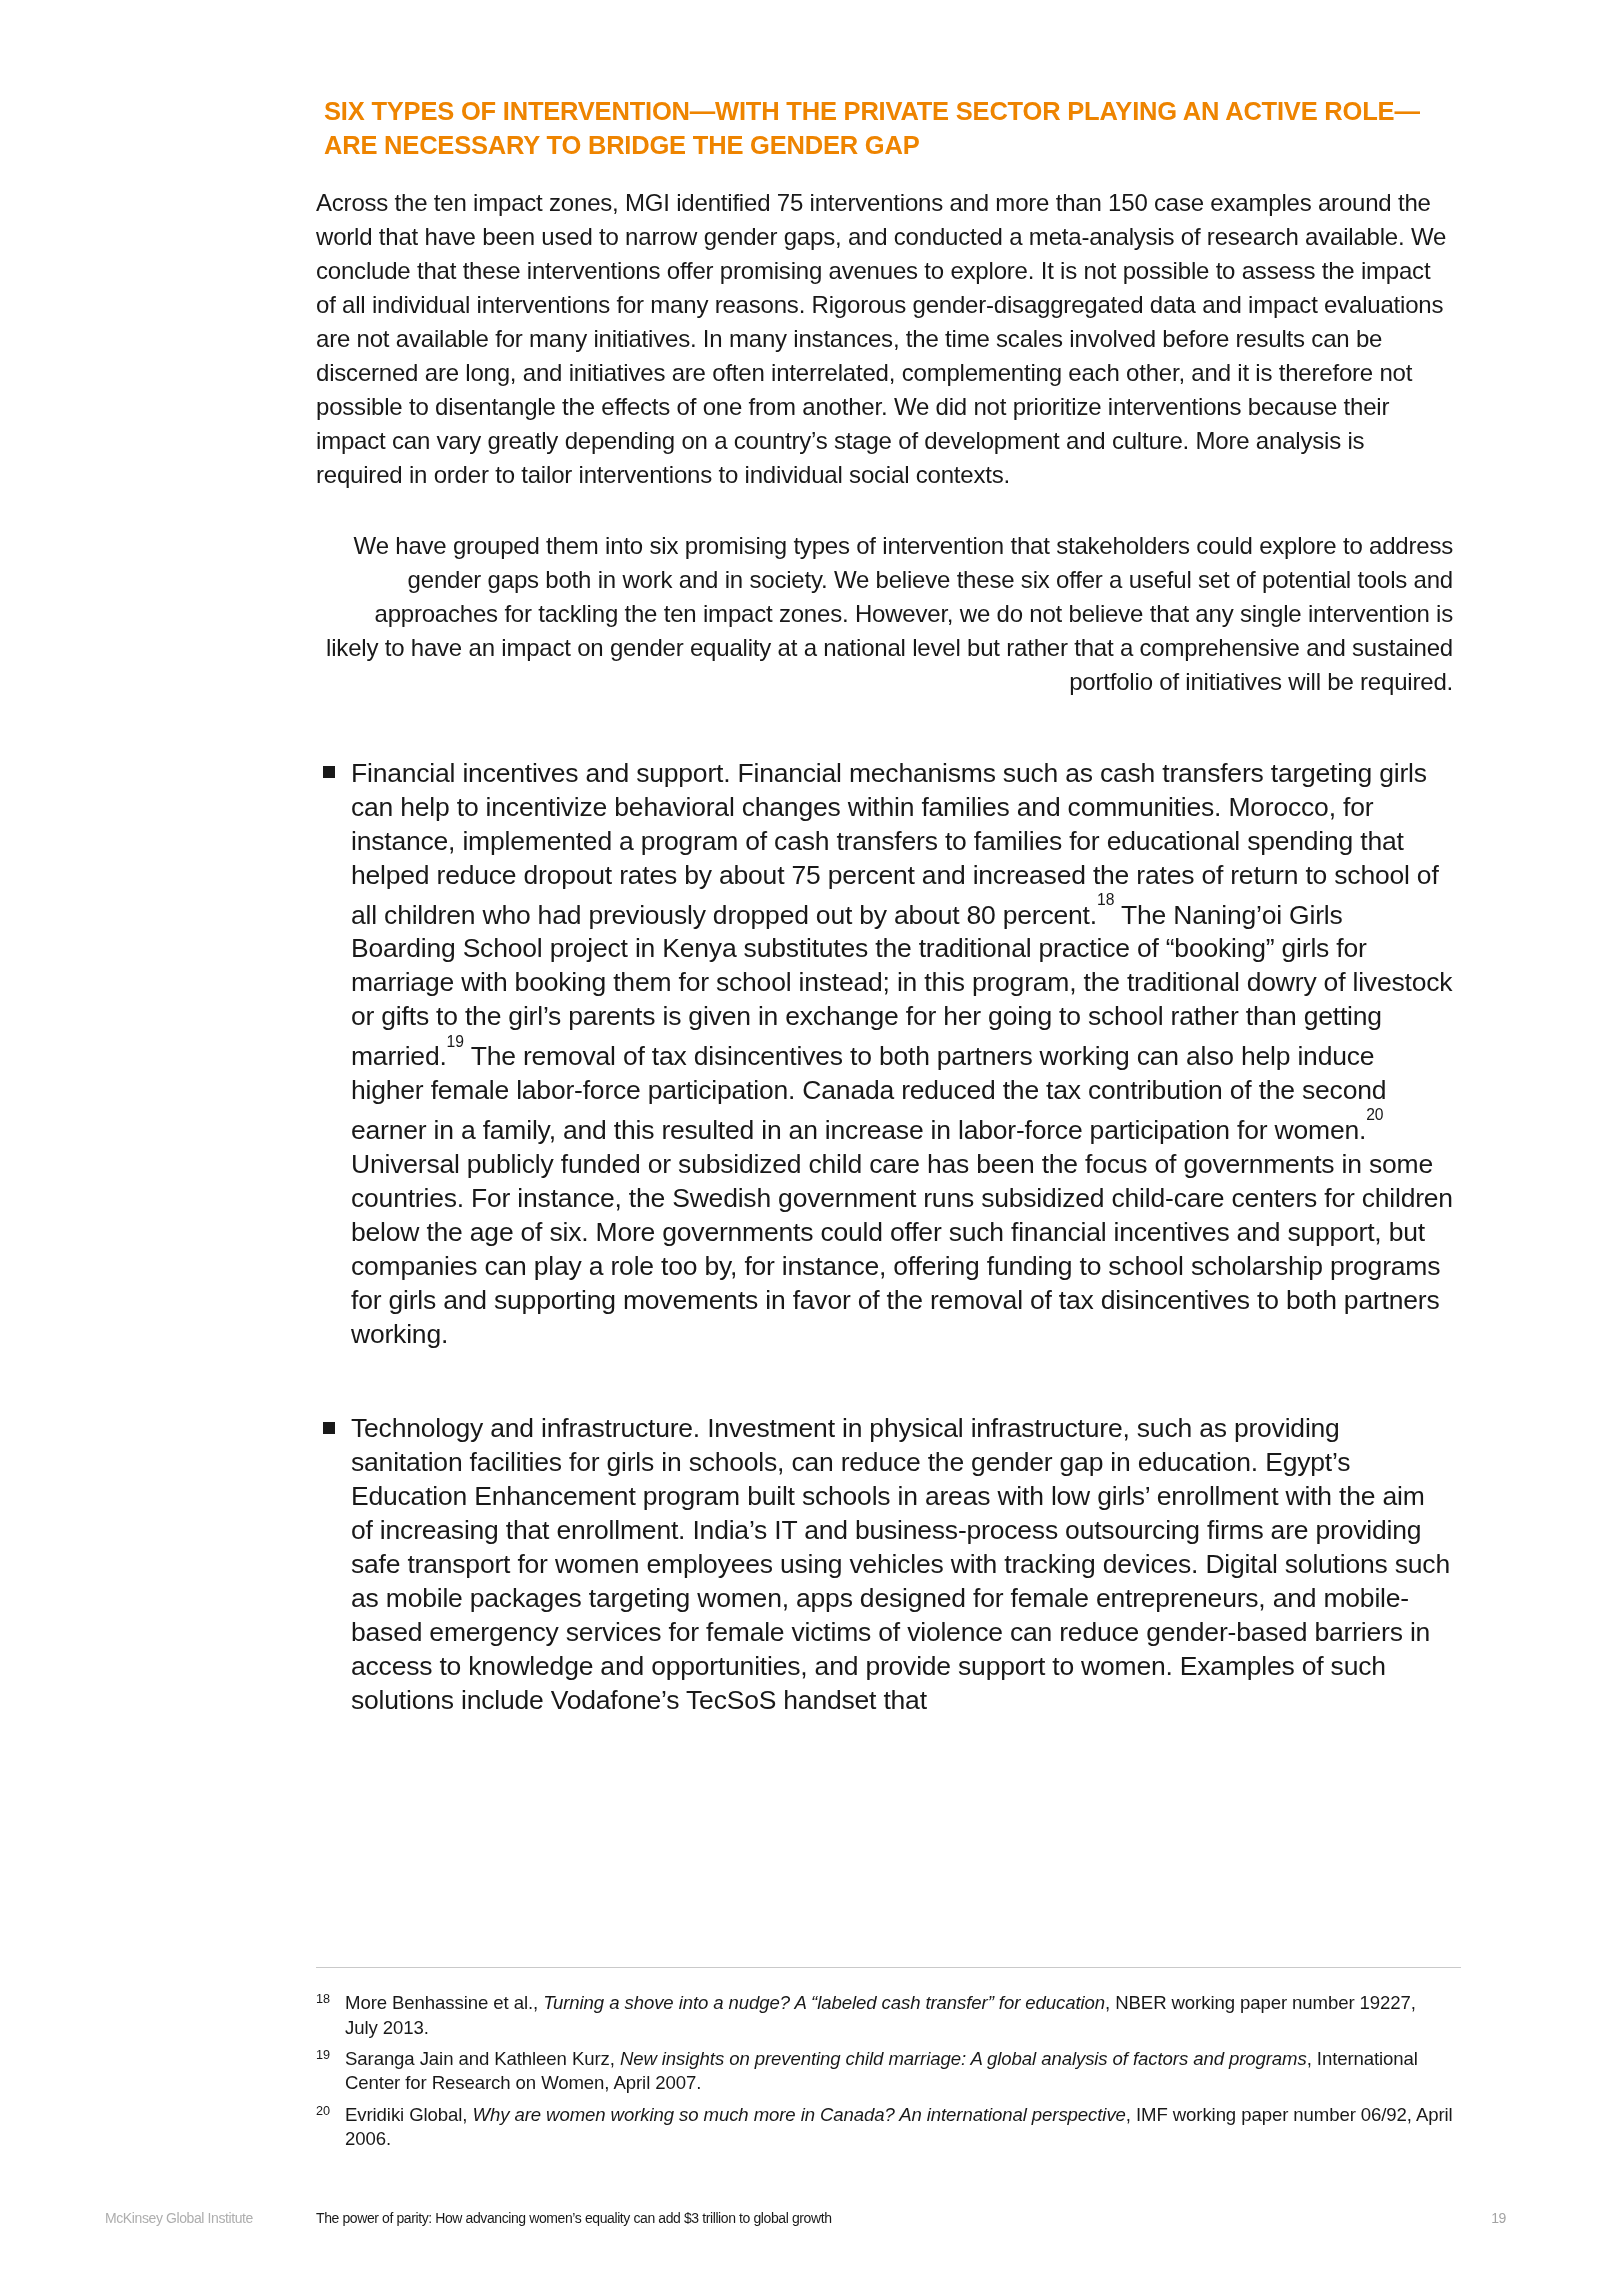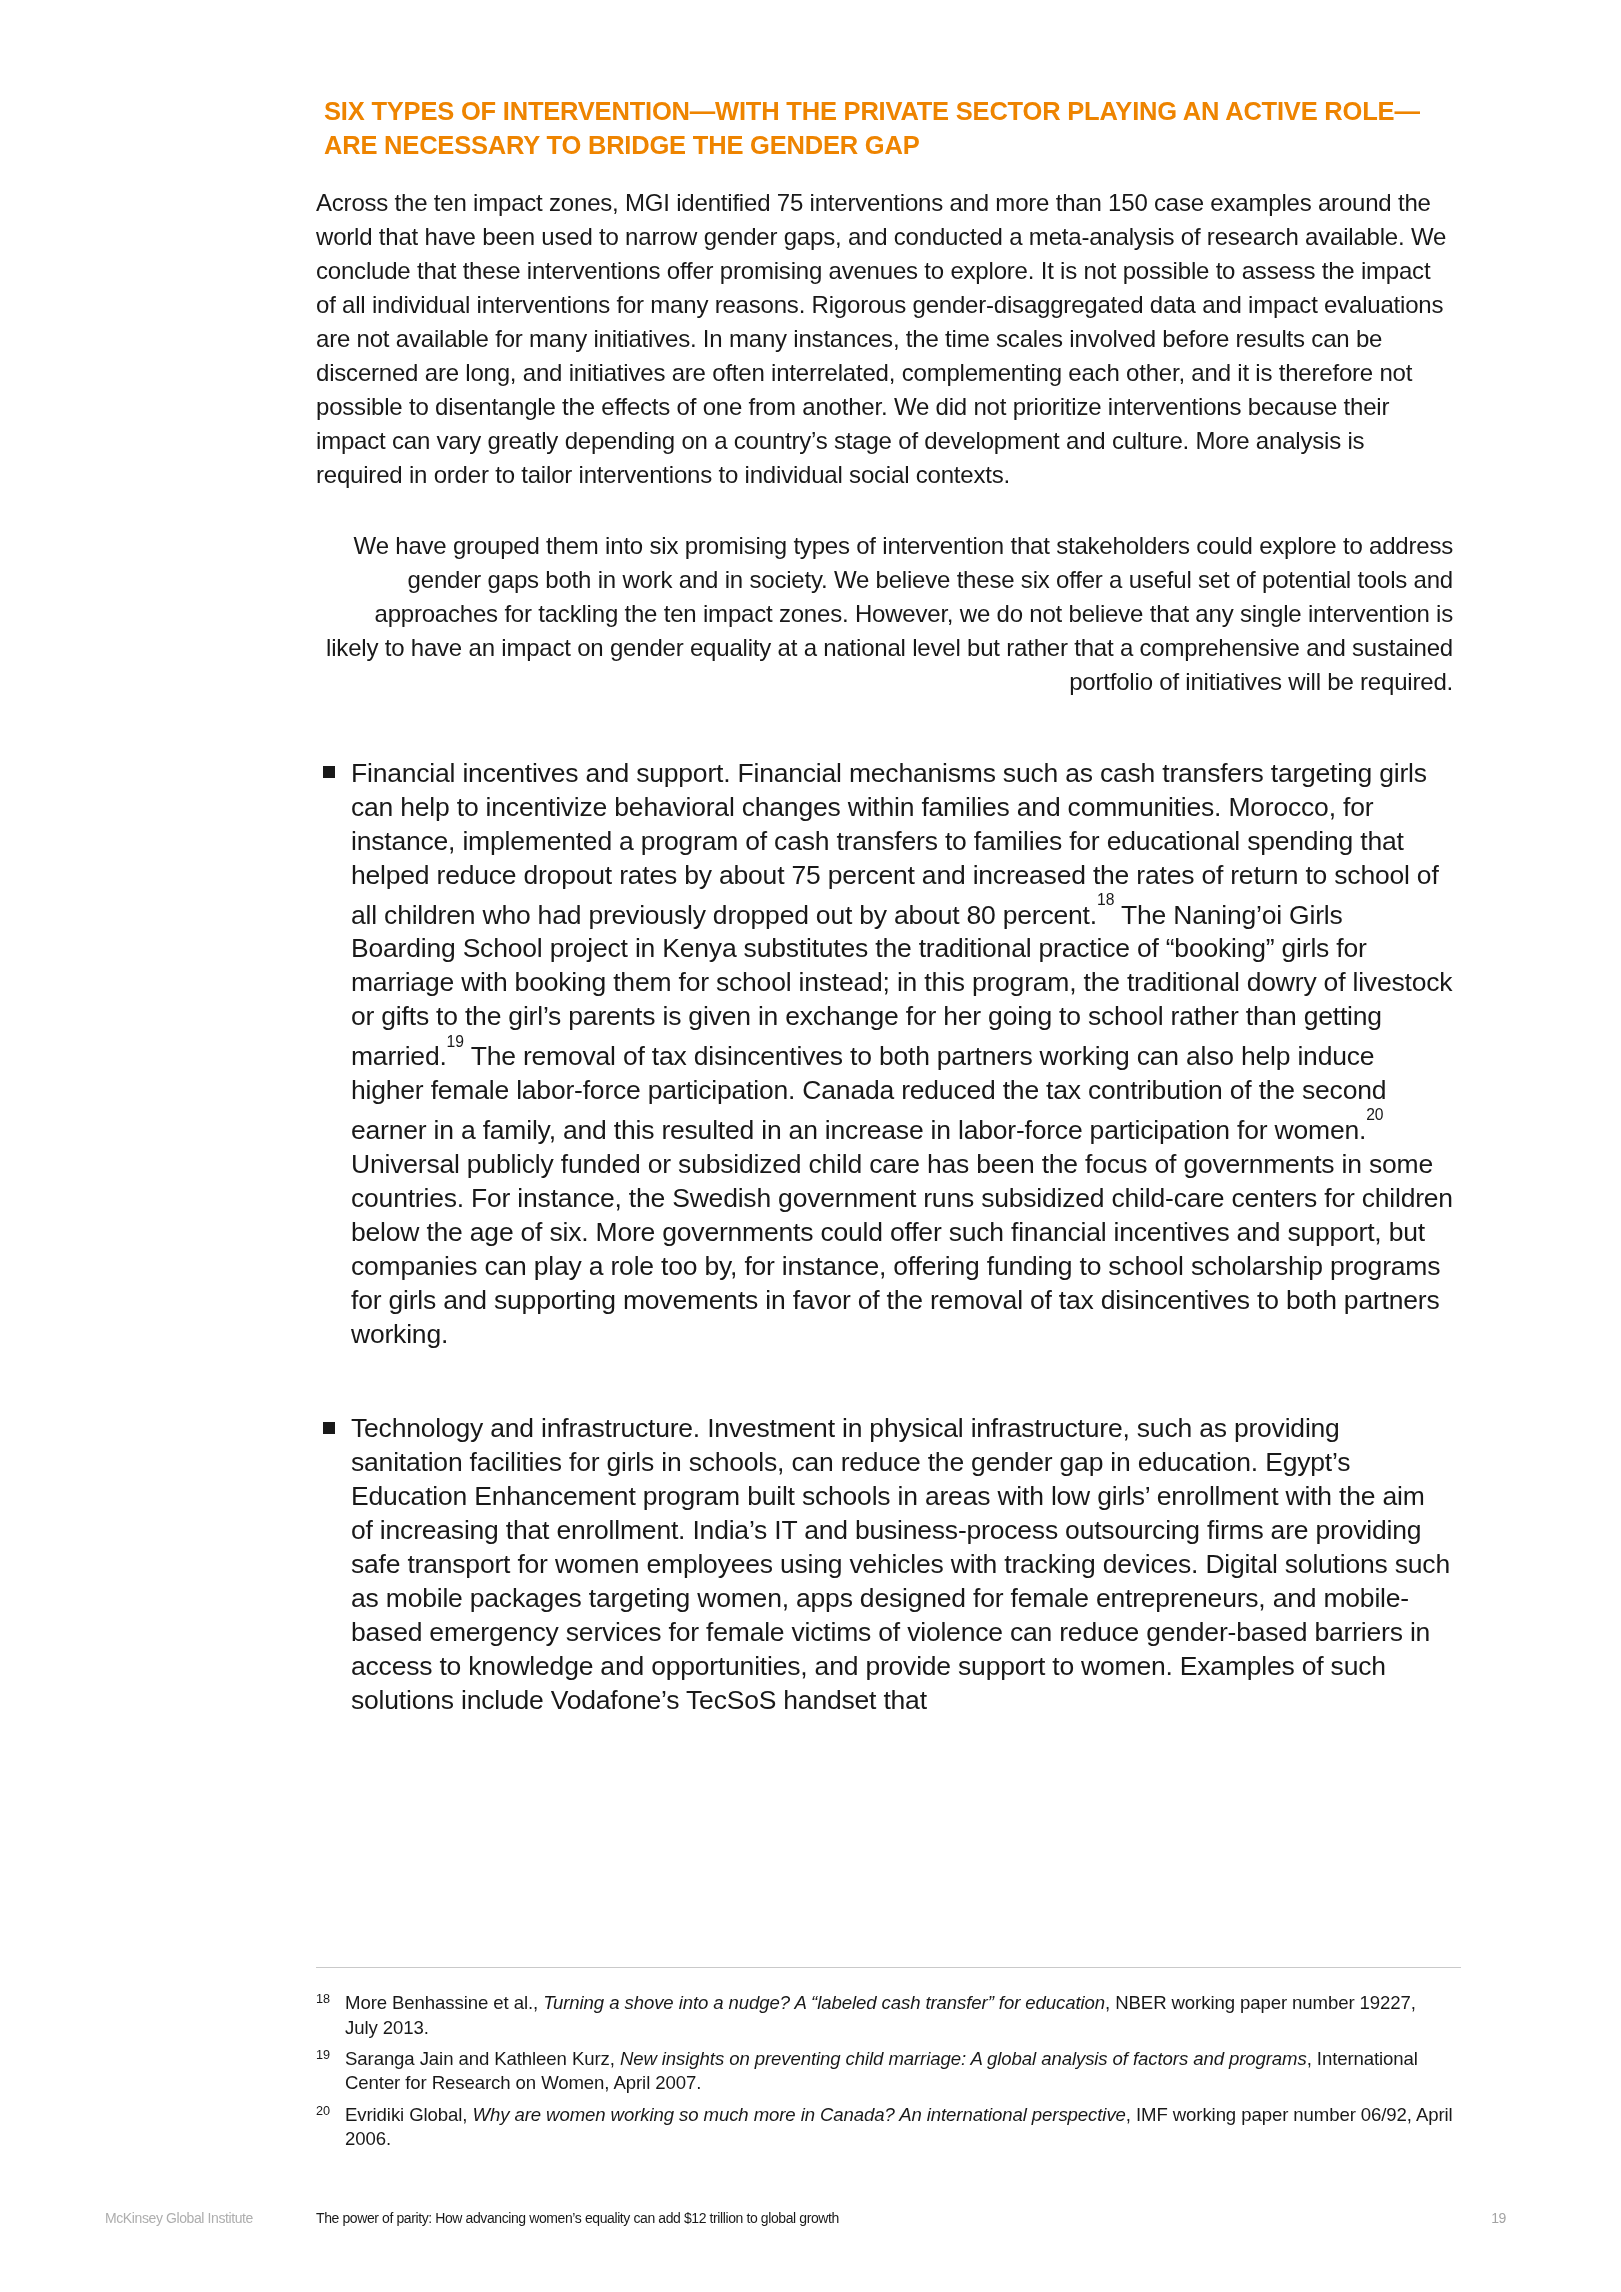--- a/index.html
+++ b/index.html
@@ -123,18 +123,18 @@
     </div>
 
     <div class="footnote-item">
       <span class="footnote-num">20</span><span>Evridiki Global, </span><span class="fn-italic">Why are women working so much more in Canada? An international perspective</span><span>, IMF working paper number 06/92, April 2006.</span>
     </div>
 
   </div>
 
   <div class="page-footer">
     <span class="footer-brand">McKinsey Global Institute</span>
-    <span class="footer-title">The power of parity: How advancing women’s equality can add $12 trillion to global growth</span>
+    <span class="footer-title">The power of parity: How advancing women’s equality can add $3 trillion to global growth</span>
     <span class="footer-page">19</span>
   </div>
 
 </div>
 
 
 </body></html>

